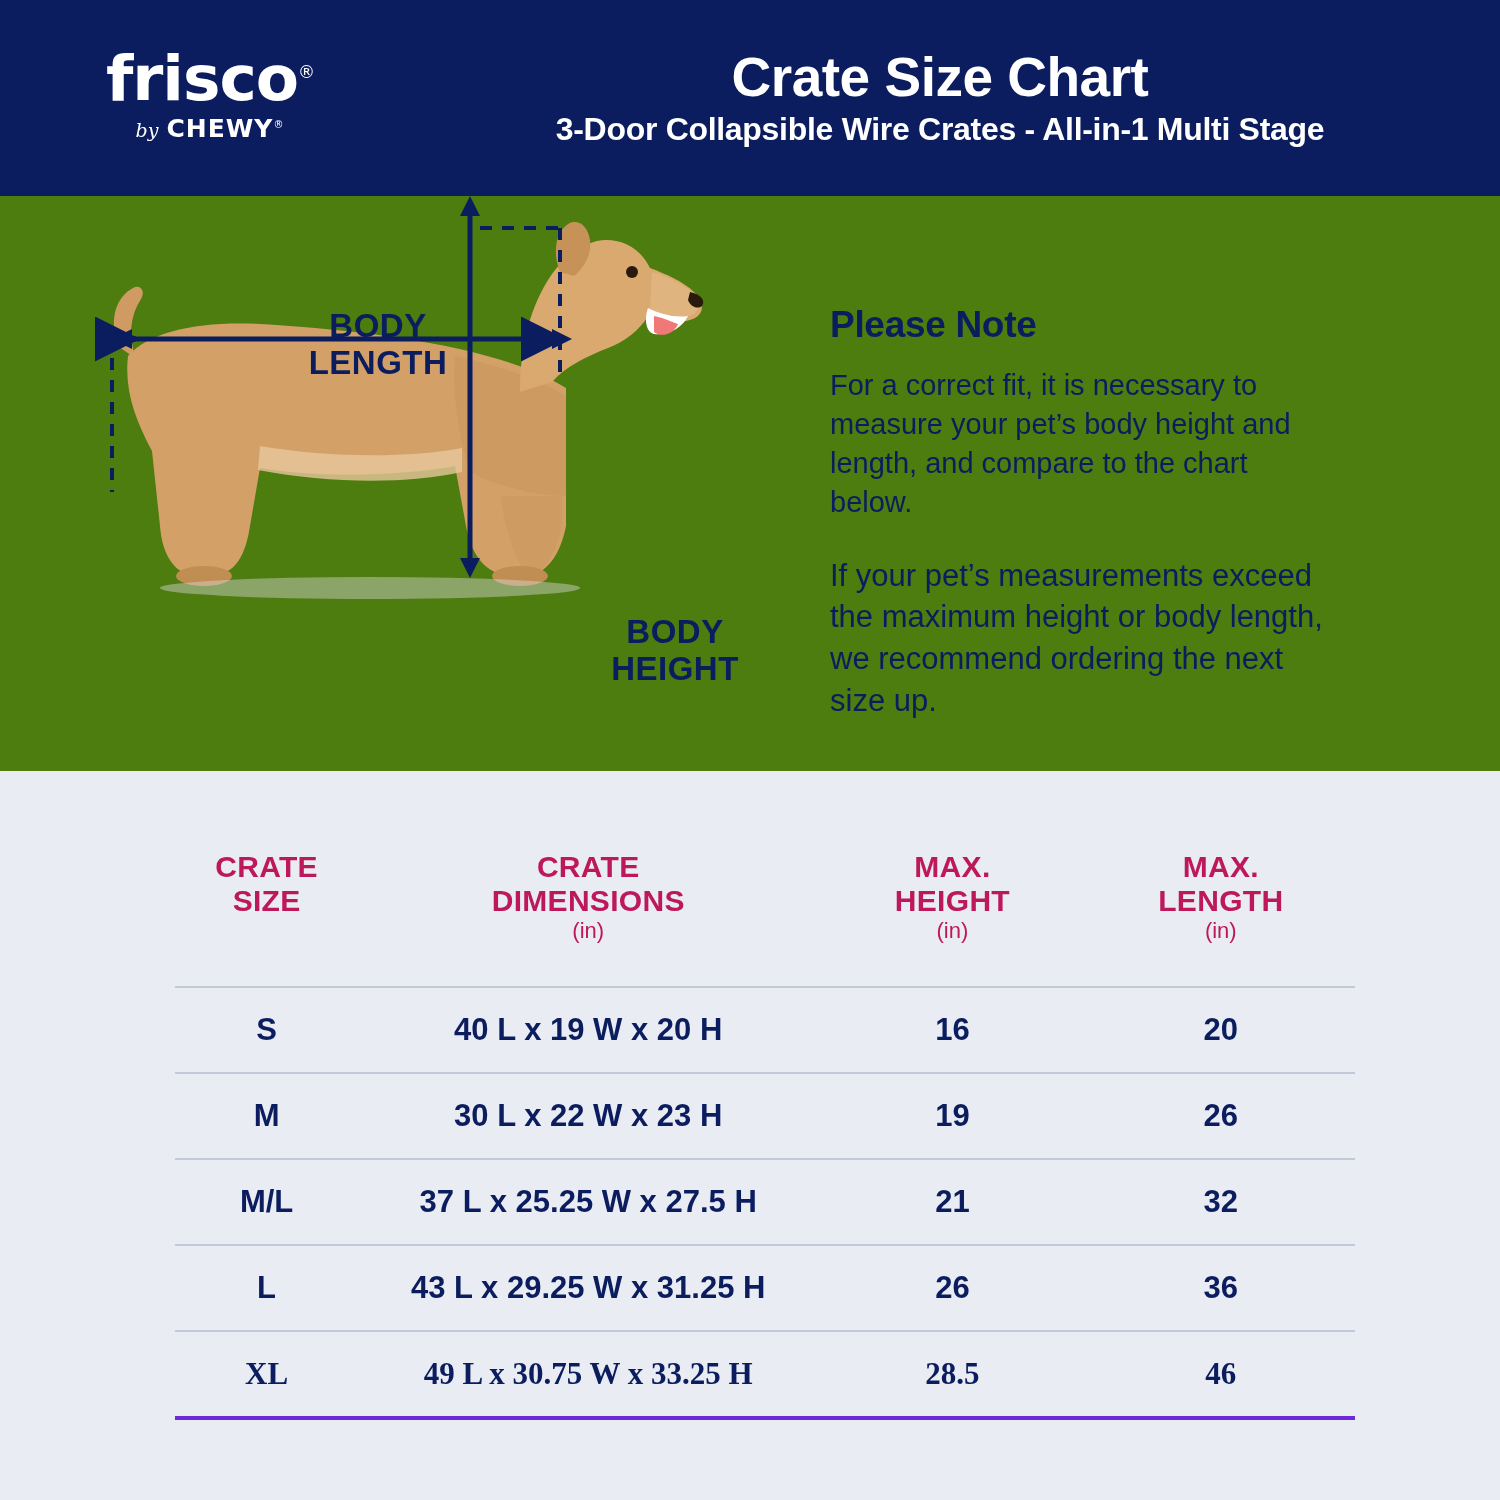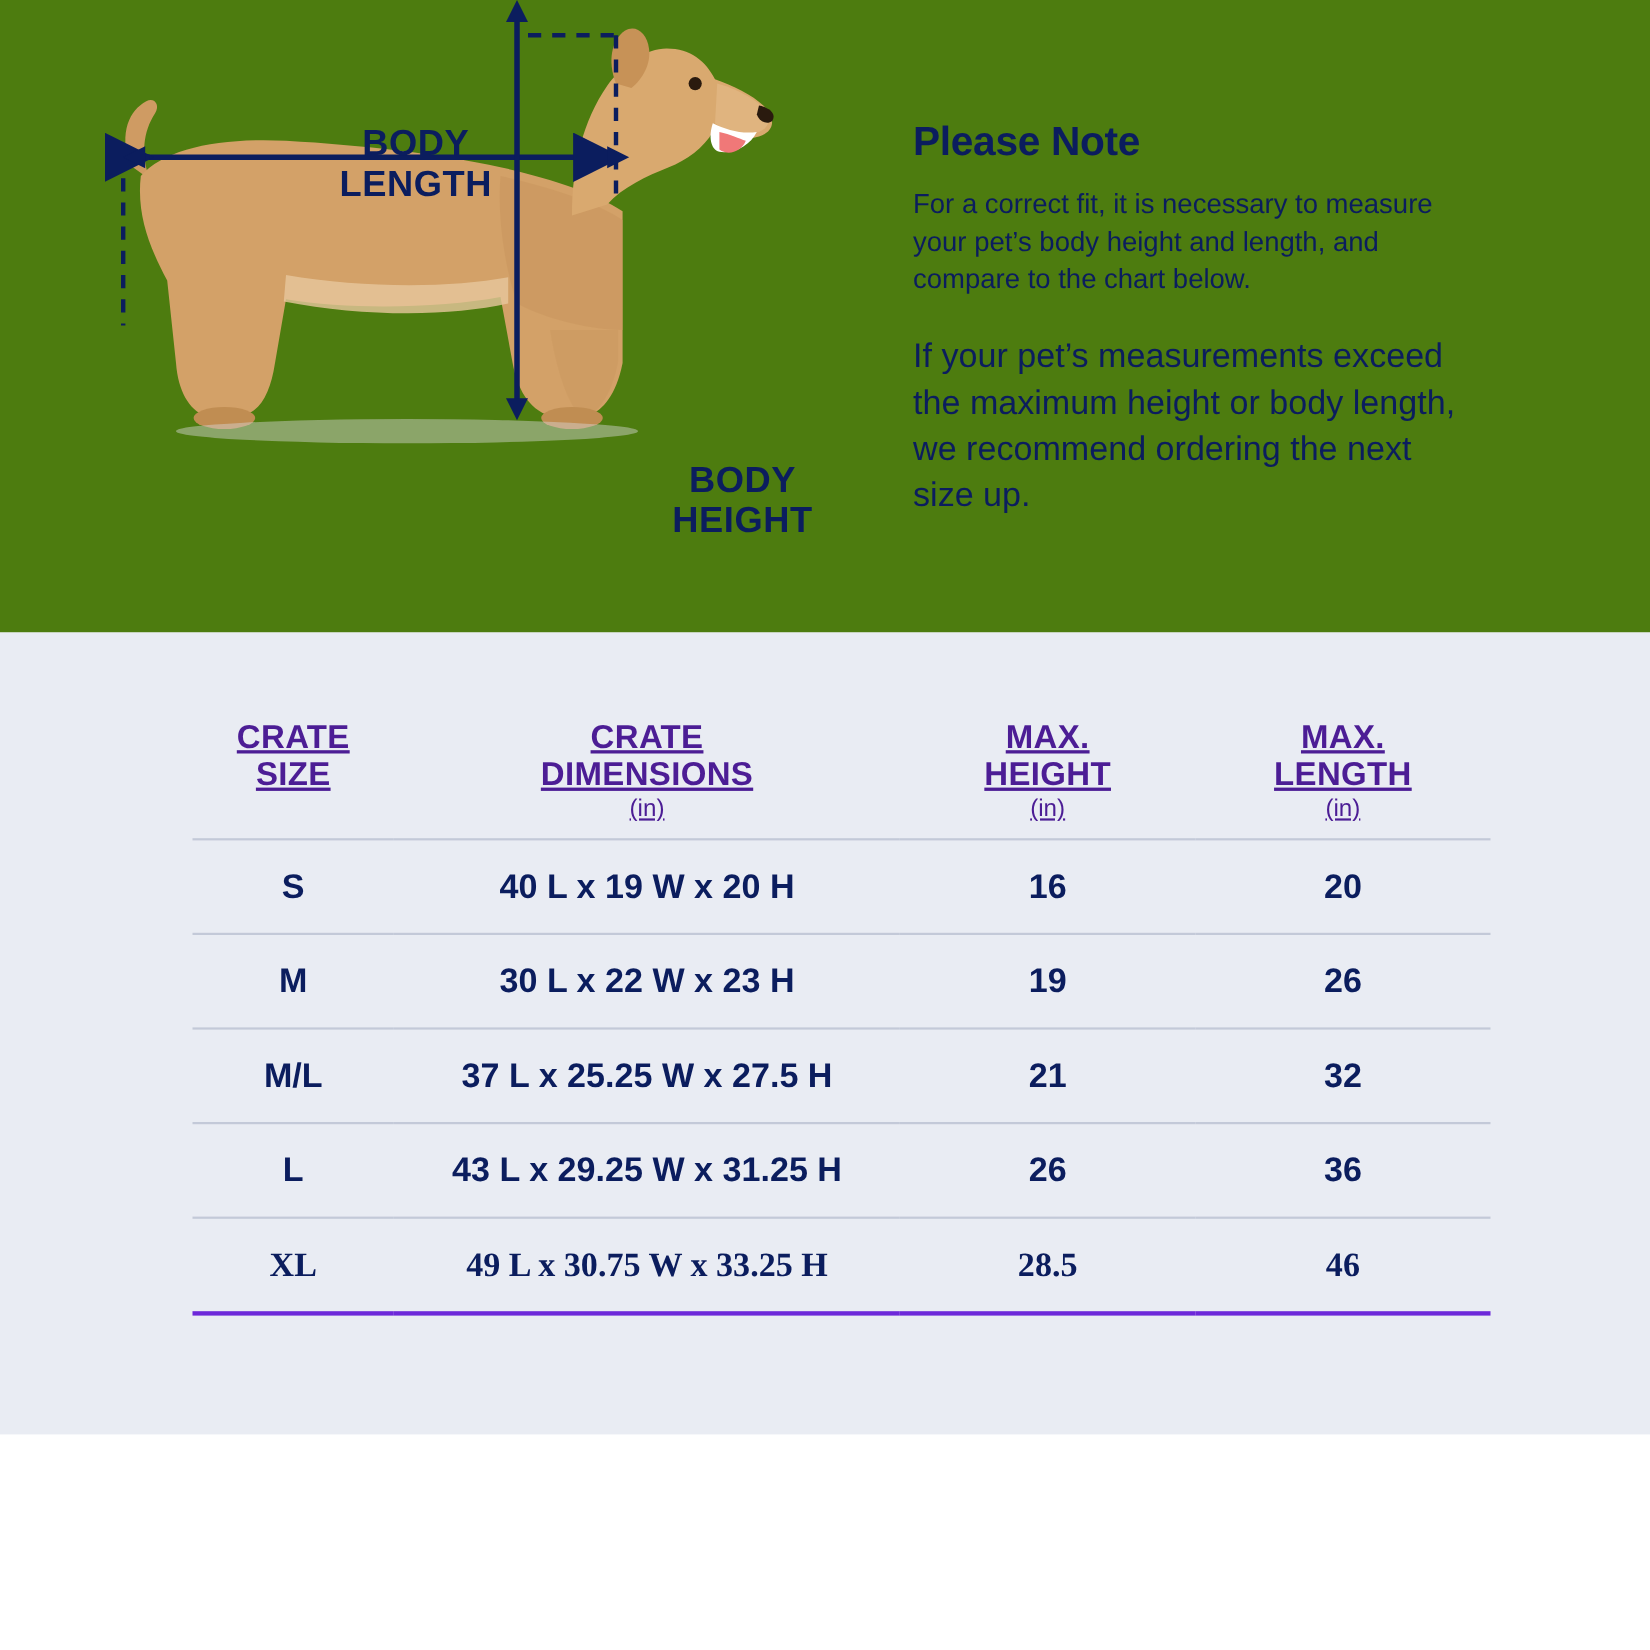--- a/index.html
+++ b/index.html
@@ -145,21 +145,21 @@
     padding-left: 30px;
   }
   .note-title {
     font-size: 37px;
     font-weight: bold;
     color: #0b1d5e;
     margin-bottom: 20px;
     letter-spacing: -0.3px;
   }
   .note-p1 {
-    font-size: 25px;
+    font-size: 29px;
     line-height: 1.35;
     color: #0b1d5e;
     width: 490px;
     margin-bottom: 32px;
   }
   .note-p2 {
     font-size: 31px;
     line-height: 1.35;
     color: #0b1d5e;
     font-weight: normal;
@@ -175,26 +175,25 @@
     padding: 0;
   }
   table.size-table {
     position: absolute;
     left: 175px;
     top: 78px;
     width: 1180px;
     border-collapse: collapse;
   }
   table.size-table th {
-    color: #4c1d95;
+    color: #be185d;
     font-weight: bold;
     vertical-align: top;
-    padding-bottom: 14px;
+    padding-bottom: 42px;
     line-height: 1.12;
-    text-decoration: underline;
   }
   .th-main {
     font-size: 30px;
     letter-spacing: 0.3px;
     display: block;
   }
   .th-unit {
     font-size: 22px;
     font-weight: normal;
     display: block;
@@ -218,20 +217,33 @@
     border-bottom: 4px solid #6d28d9;
     font-family: Liberation Serif, serif;
   }
   td.cell-dims { font-size: 31px; }
 </style>
 </head>
 <body>
 
 <div class="page">
 
+  <div class="header">
+    <div class="logo-wrap">
+      <div class="logo-frisco"><span>frisco</span><span class="reg">®</span></div>
+      <div class="logo-sub">
+        <span class="logo-by">by</span>
+        <span class="logo-chewy"><span>CHEWY</span><span class="reg2">®</span></span>
+      </div>
+    </div>
+    <div class="header-titles">
+      <div class="header-title">Crate Size Chart</div>
+      <div class="header-subtitle">3-Door Collapsible Wire Crates - All-in-1 Multi Stage</div>
+    </div>
+  </div>
 
   <div class="top-section">
 
     <div class="illustration">
       <svg class="dog-svg" width="800" height="575" viewBox="0 0 800 575">
         <defs>
           <marker id="ah" markerWidth="9" markerHeight="9" refX="7" refY="4.5" orient="auto">
             <path d="M0,0 L9,4.5 L0,9 z" fill="#0b1d5e"></path>
           </marker>
         </defs>

